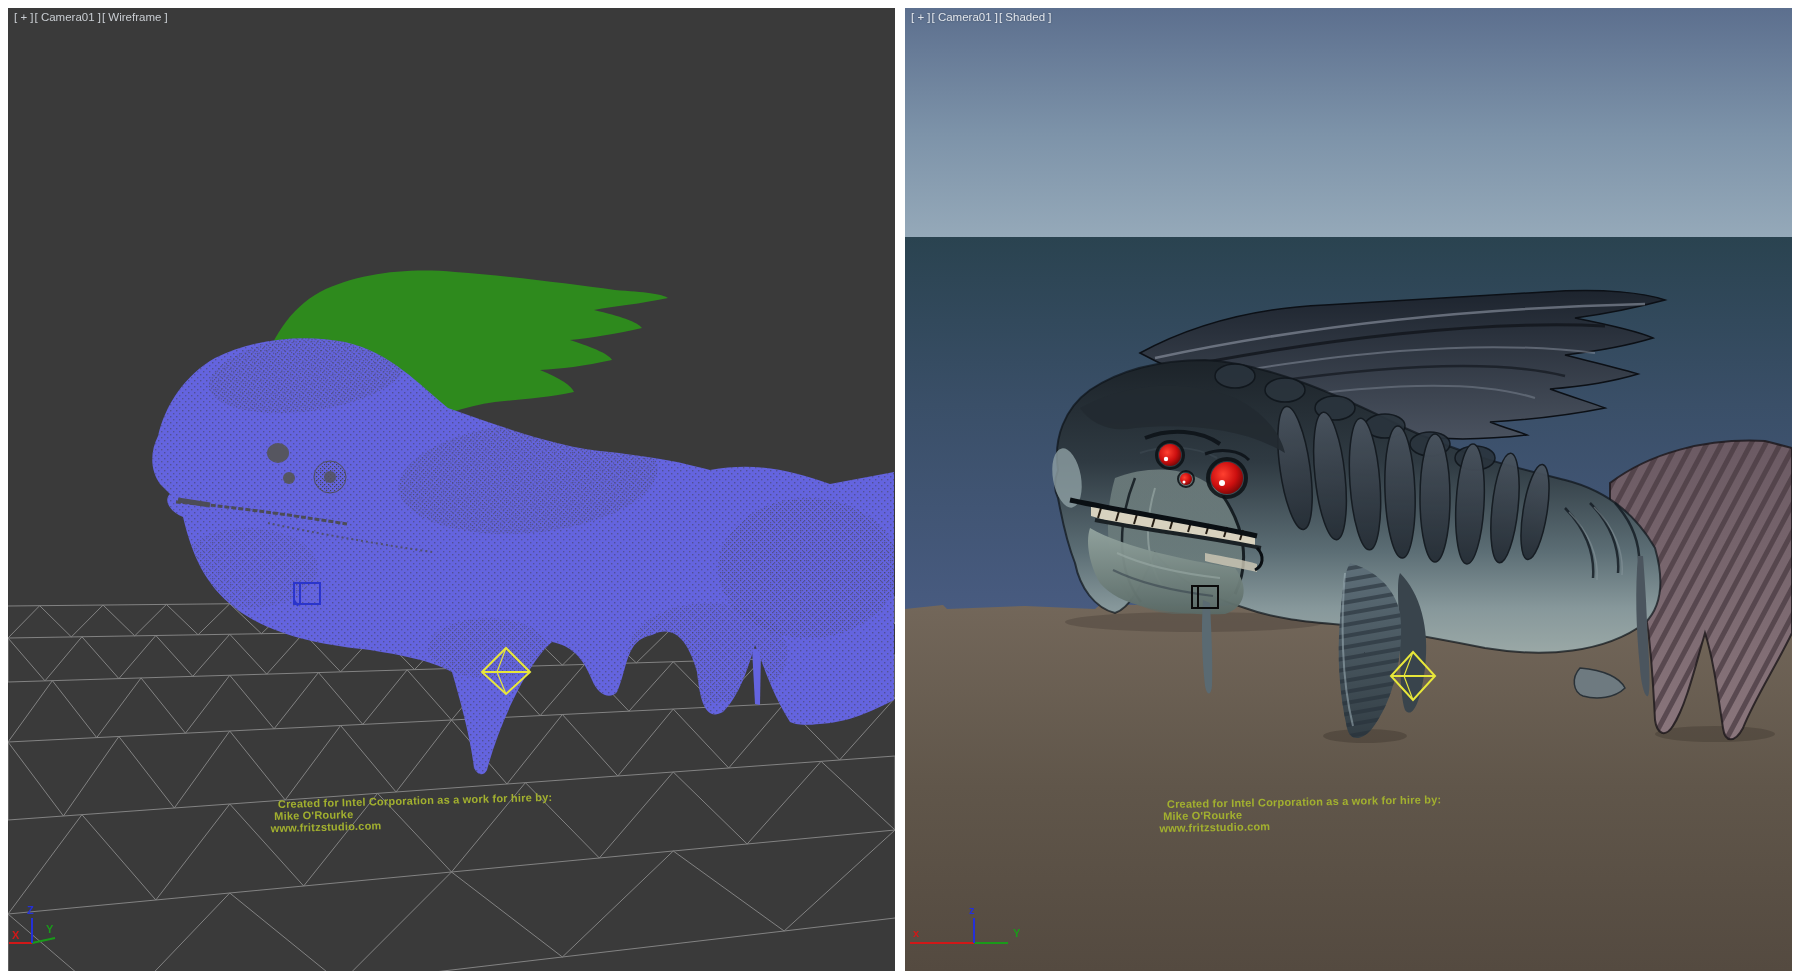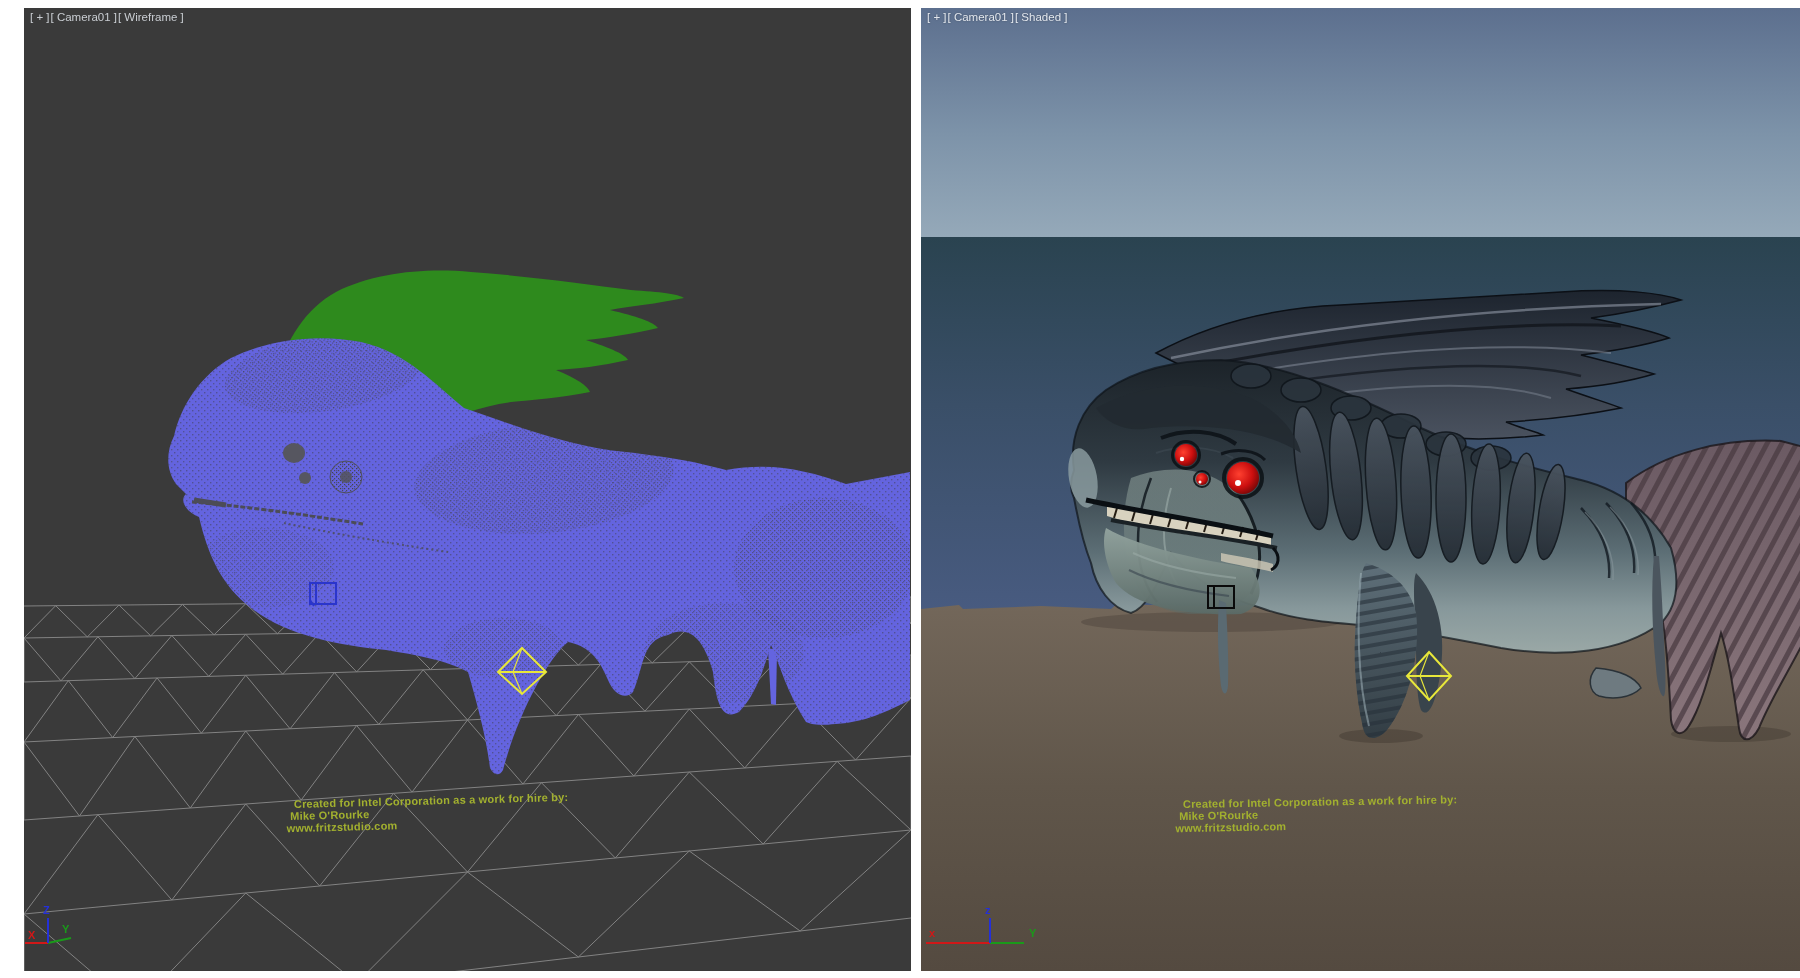--- a/index.html
+++ b/index.html
@@ -1,20 +1,20 @@
 <!DOCTYPE html>
 <html><head>
 <meta charset="utf-8">
 <style>
   html,body{margin:0;padding:0;}
   body{
     width:1800px;height:978px;background:#ffffff;overflow:hidden;position:relative;
     font-family:"Liberation Sans", sans-serif;
   }
-  .viewport{position:absolute;top:8px;width:887px;height:963px;overflow:hidden;margin-left:16px;}
+  .viewport{position:absolute;top:8px;width:887px;height:963px;overflow:hidden;}
   #vp-left{left:8px;background:#3a3a3a;}
   #vp-right{left:905px;background:#737373;}
   .scene{position:absolute;left:0;top:0;width:887px;height:963px;display:block;}
   .vp-menu{
     position:absolute;left:6px;top:2px;z-index:5;
     font-size:11.5px;line-height:14px;letter-spacing:0px;white-space:nowrap;
     cursor:default;user-select:none;
   }
   #vp-left .vp-menu{color:#c9cdd2;}
   #vp-right .vp-menu{color:#e2e7ee;text-shadow:0 0 2px rgba(0,0,0,.35);}

